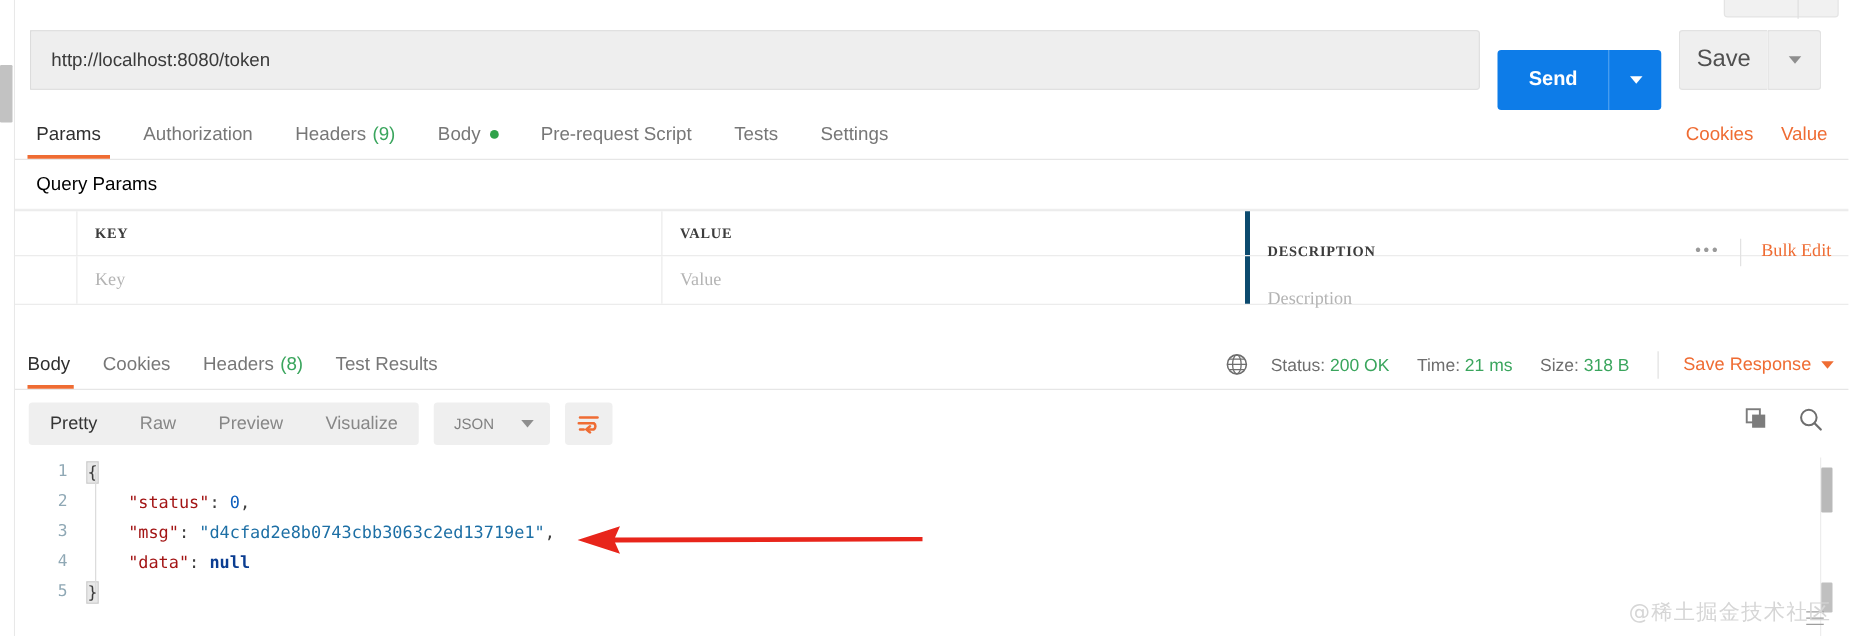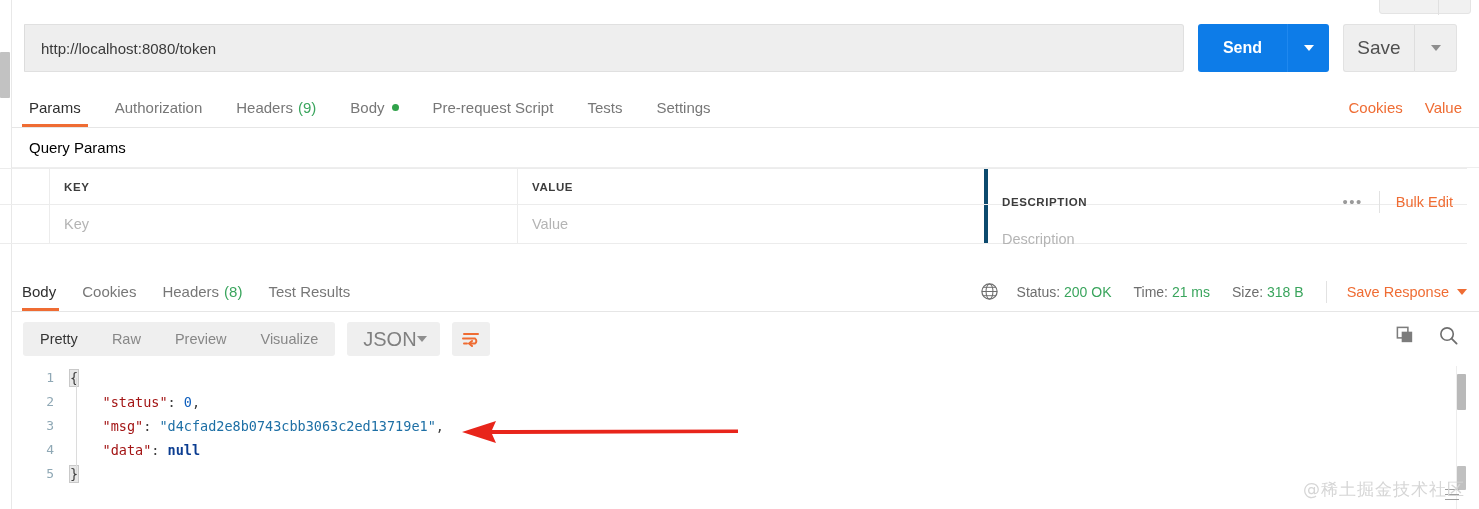--- a/index.html
+++ b/index.html
@@ -74,20 +74,21 @@
     min-width: 0;
     cursor: text;
   }
   .url-text {
     font-size: 15px; color: #3a3a3a;
     white-space: nowrap; overflow: hidden; text-overflow: ellipsis;
   }
   .send-group {
     margin-left: 14px; display: flex; align-items: stretch;
     height: 48px;
+    margin-top: 16px;
   }
   .send-btn {
     width: 89px; height: 48px;
     background: #0d7ce8; color: #ffffff;
     display: flex; align-items: center; justify-content: center;
     font-size: 16px; font-weight: bold;
     border-radius: 3px 0 0 3px; cursor: pointer;
   }
   .send-caret {
     width: 42px; height: 48px; background: #0d7ce8;
@@ -152,23 +153,24 @@
 
   
   .qp-title {
     position: absolute; left: 12px; top: 128px;
     width: 1467px; height: 40px;
     display: flex; align-items: center; padding-left: 17px;
     font-size: 15px; color: #000000;
     border-bottom: 1px solid #eeeeee;
   }
   .qp-table {
-    position: absolute; left: 0; top: 168px;
+    position: absolute; left: 12px; top: 168px;
     width: 1467px;
     border-top: 1px solid #ececec;
+    font-family: Liberation Serif, serif;
   }
   .qp-head, .qp-row {
     display: flex; align-items: stretch; height: 36px;
     border-bottom: 1px solid #ececec;
   }
   .qp-row { height: 39px; }
   .cell-check { width: 50px; border-right: 1px solid #ececec; }
   .cell-key  { width: 468px; border-right: 1px solid #ececec;
                display: flex; align-items: center; padding-left: 14px; }
   .cell-val  { width: 470px; border-right: 4px solid #0c4a6e;
@@ -229,21 +231,21 @@
   .seg .seg-btn {
     padding: 0 17px; display: flex; align-items: center;
     font-size: 14.5px; color: #878787; cursor: pointer;
   }
   .seg .seg-btn.active { color: #353535; }
   .fmt-select {
     height: 34px; min-width: 93px; background: #efefef; border-radius: 3px;
     display: flex; align-items: center; justify-content: space-between;
     padding: 0 13px 0 16px; cursor: pointer;
   }
-  .fmt-select span { font-size: 20px; color: #808080; }
+  .fmt-select span { font-size: 12px; color: #808080; }
   .wrap-btn {
     width: 38px; height: 34px; background: #efefef; border-radius: 3px;
     display: flex; align-items: center; justify-content: center; cursor: pointer;
   }
   .body-tools-right {
     position: absolute; right: 20px; top: 325px;
     display: flex; align-items: center; gap: 22px;
   }
 
   

